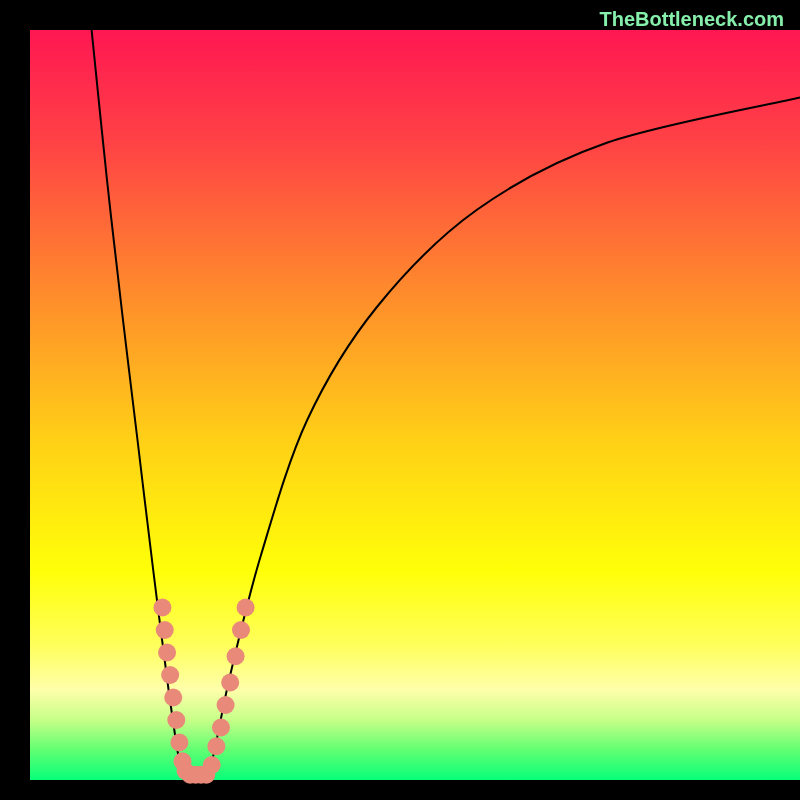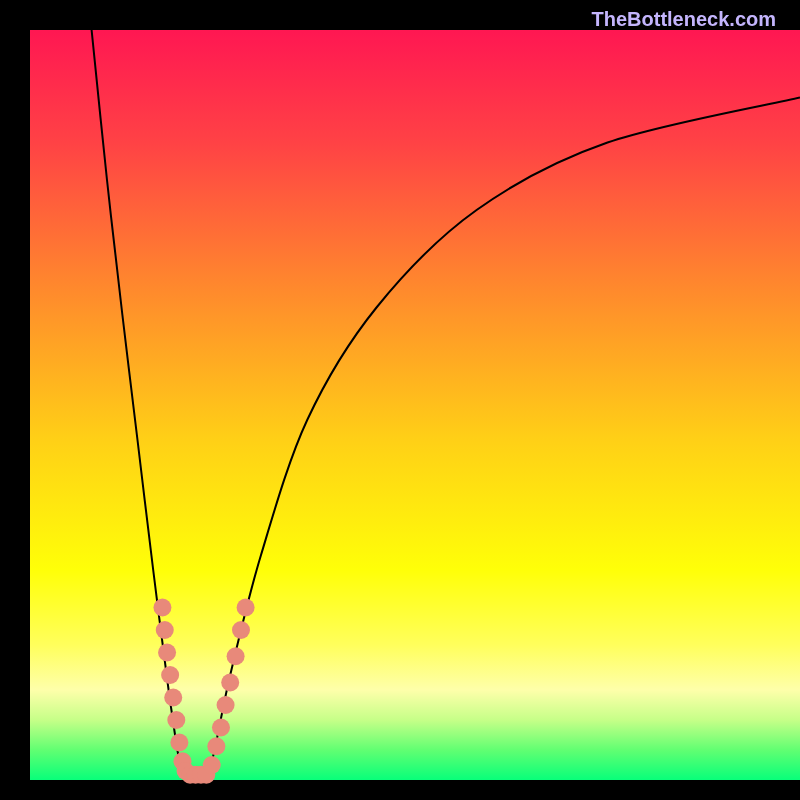--- a/index.html
+++ b/index.html
@@ -17,25 +17,25 @@
     .chart-container {
       position: absolute;
       top: 0;
       left: 0;
       width: 800px;
       height: 800px;
     }
     .watermark {
       position: absolute;
       top: 8px;
-      right: 24px;
+      right: 16px;
       font-family: Arial, sans-serif;
       font-size: 20px;
       font-weight: bold;
-      color: #c4b5fd;
+      color: #86efac;
       z-index: 10;
     }
     svg {
       display: block;
     }
   </style>
 </head>
 <body>
 
 <div class="chart-container">

